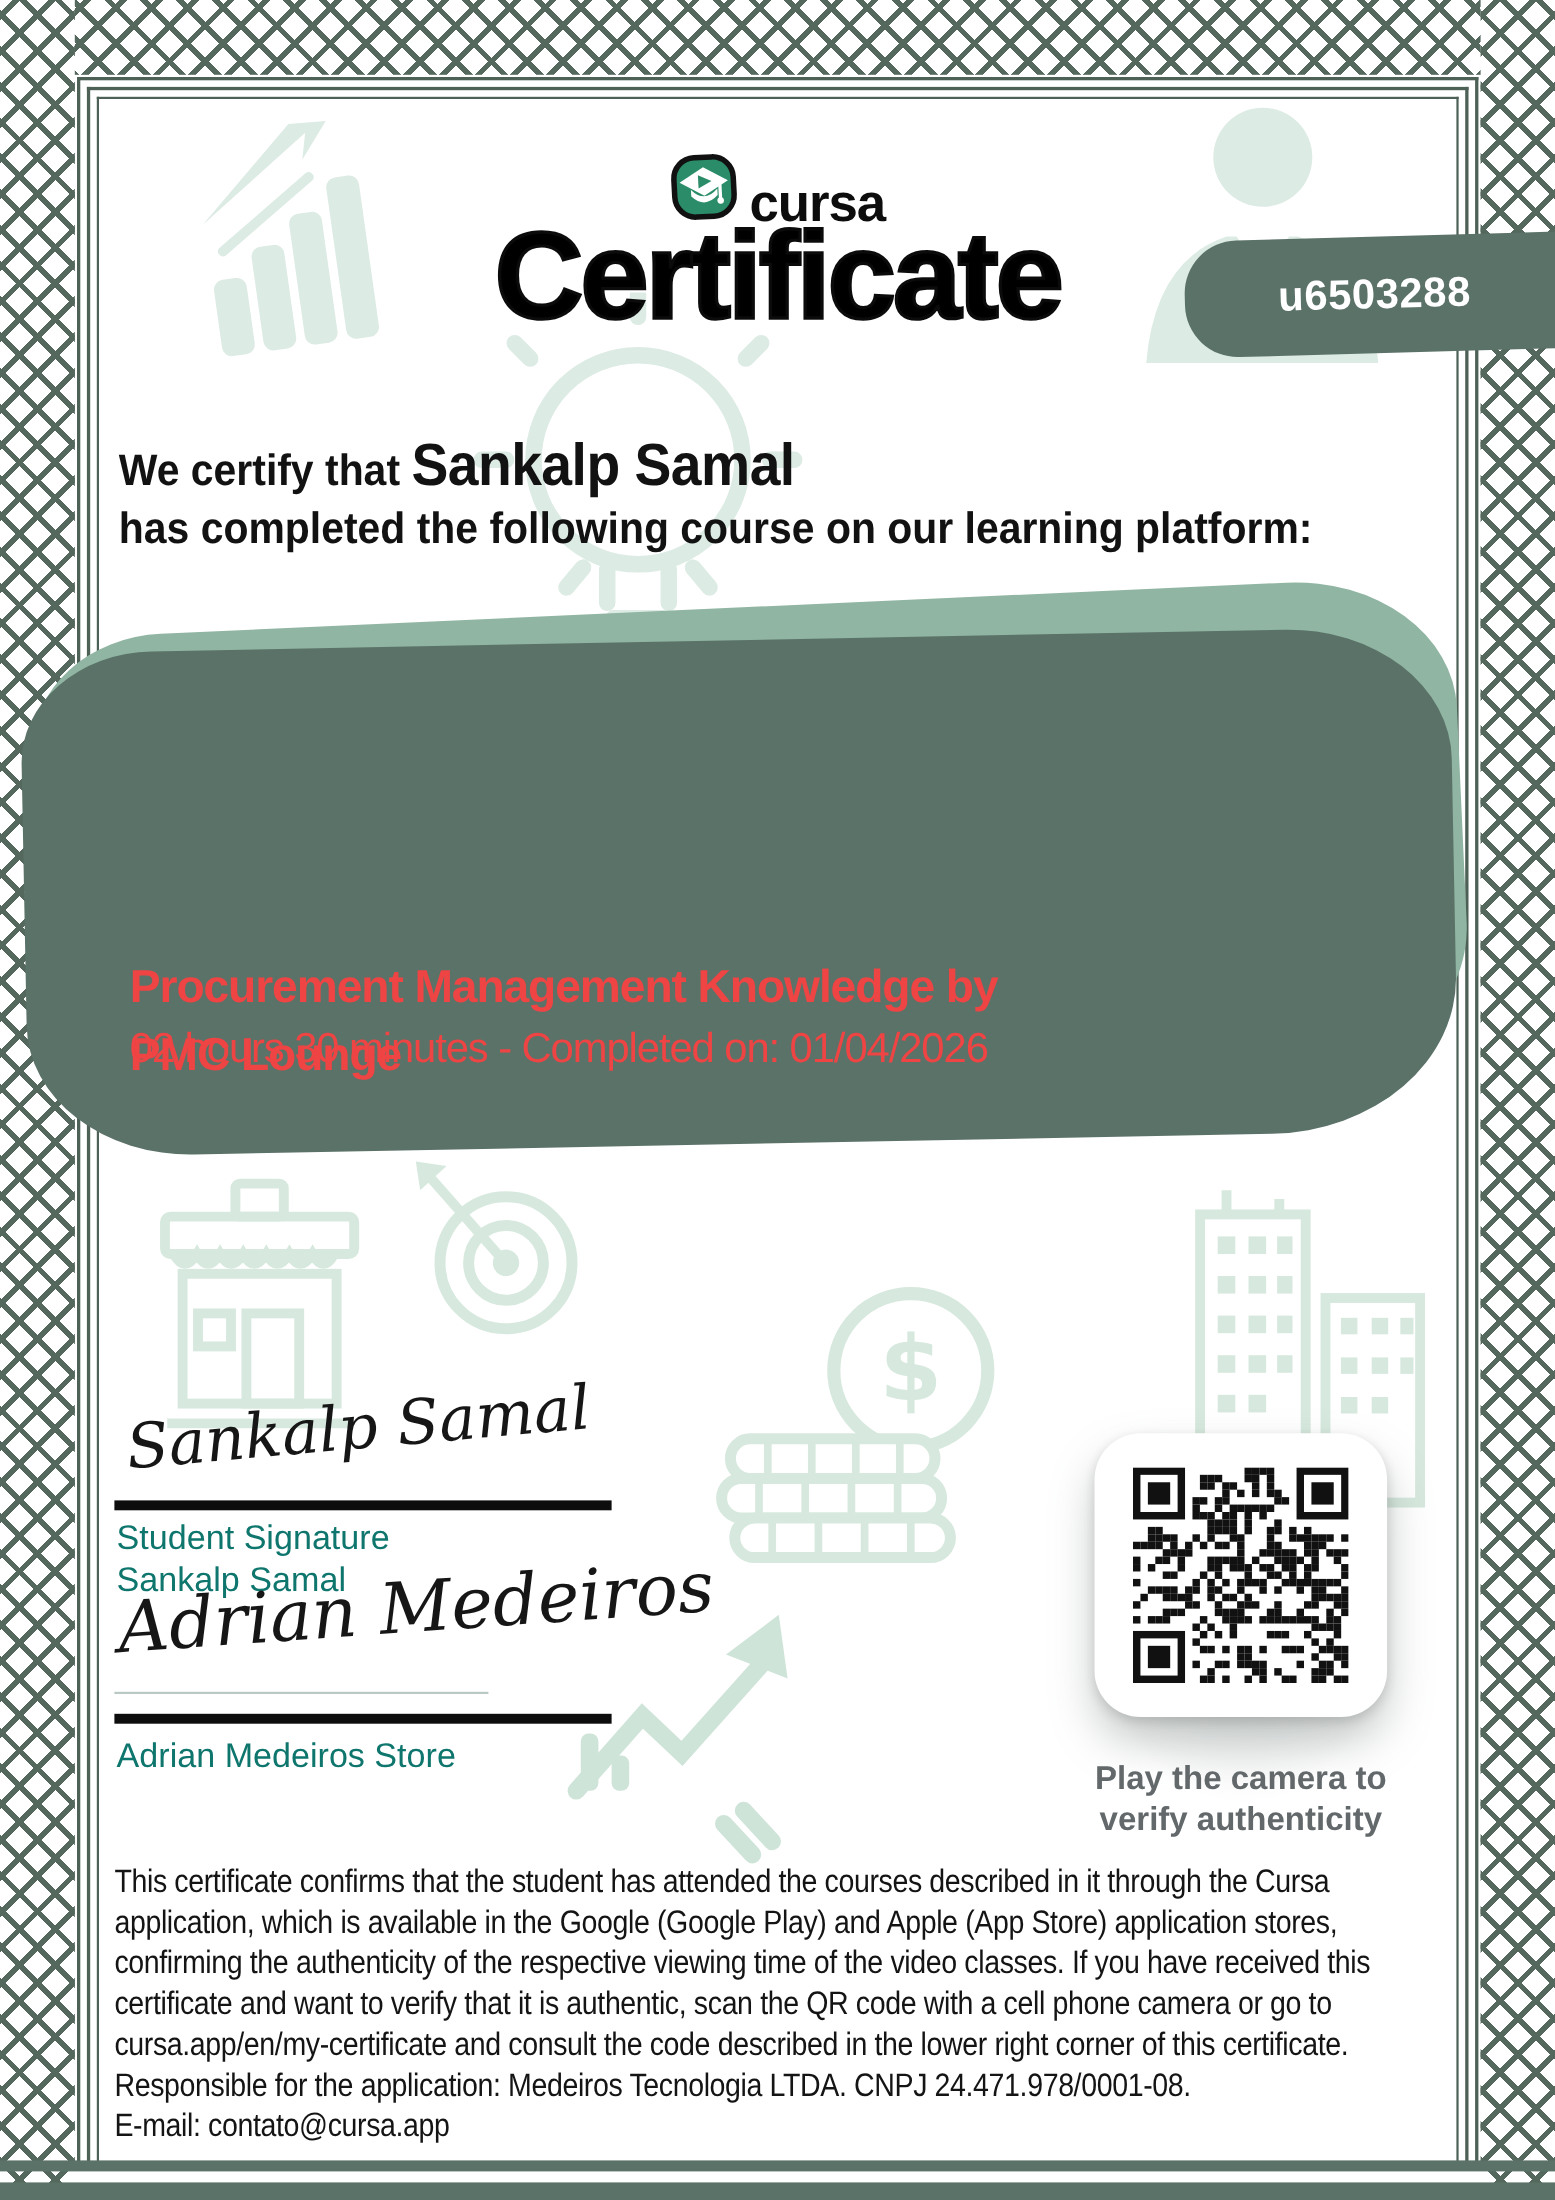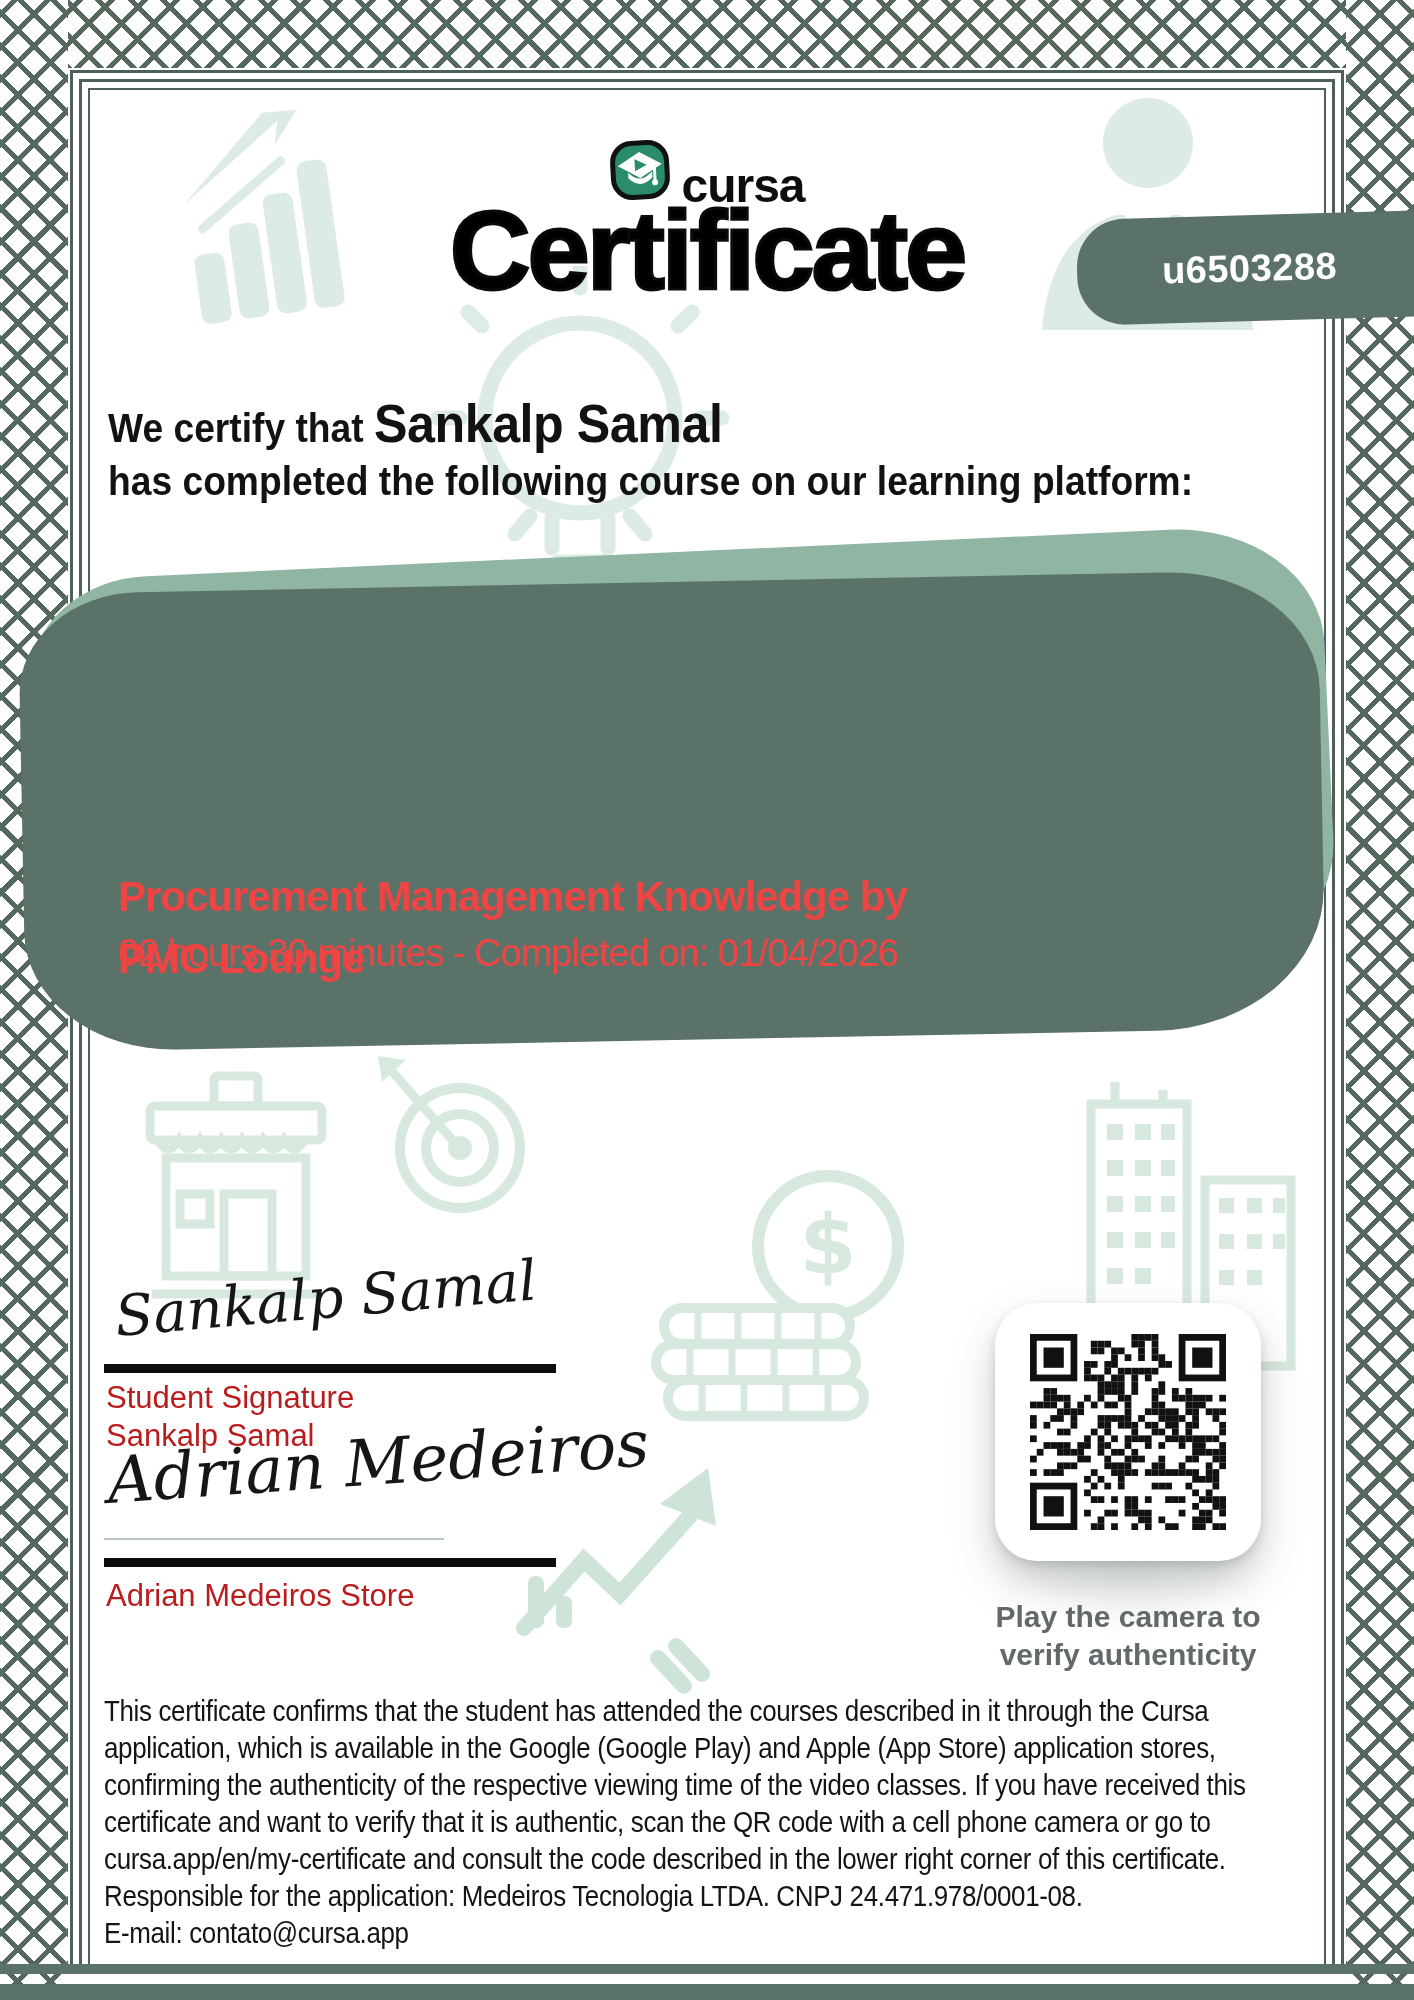--- a/index.html
+++ b/index.html
@@ -71,21 +71,21 @@
   .sig-script{
     position:absolute;z-index:10;font-family:"DejaVu Serif",serif;font-style:italic;color:#161616;
     transform-origin:left bottom;white-space:nowrap;
   }
   .sig-script-student{left:118px;top:1284px;font-size:56px;transform:rotate(-5deg);}
   .sig-script-director{left:110px;top:1444px;font-size:64px;transform:rotate(-4deg);}
   .sig-rule{position:absolute;z-index:11;background:#0d0d0d;height:9px;width:452px;left:104px;}
   .sig-rule-1{top:1364px;}
   .sig-rule-2{top:1558px;}
   .sig-thin{position:absolute;z-index:9;left:104px;top:1538px;width:340px;height:2px;background:#9db3a8;opacity:.7;}
-  .sig-label{position:absolute;left:106px;z-index:10;font-size:31px;color:#b91c1c;}
+  .sig-label{position:absolute;left:106px;z-index:10;font-size:31px;color:#0f766e;}
   .lbl-1{top:1380px;} .lbl-2{top:1418px;} .lbl-3{top:1578px;} .lbl-4{top:1618px;}
 
   
   .qr-glow{position:absolute;left:950px;top:1270px;width:360px;height:430px;z-index:9;
     background:radial-gradient(closest-side,rgba(140,150,148,.28),rgba(140,150,148,0) 72%);}
   .qr-card{
     position:absolute;left:995px;top:1303px;width:266px;height:258px;z-index:10;
     background:#fff;border-radius:42px;
     box-shadow:0 22px 40px rgba(110,120,118,.38),0 4px 10px rgba(0,0,0,.14);
     display:flex;align-items:center;justify-content:center;

